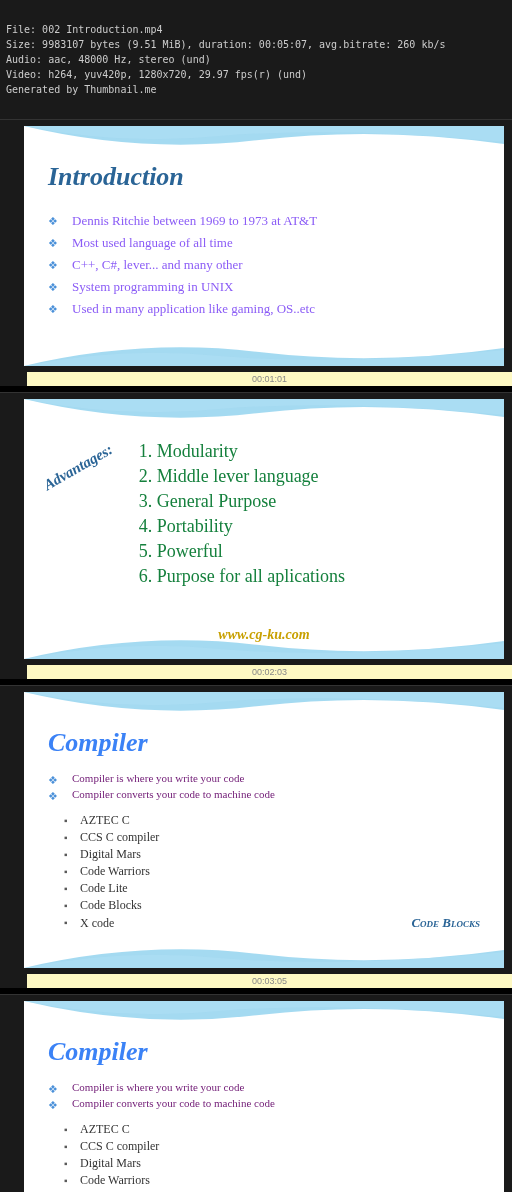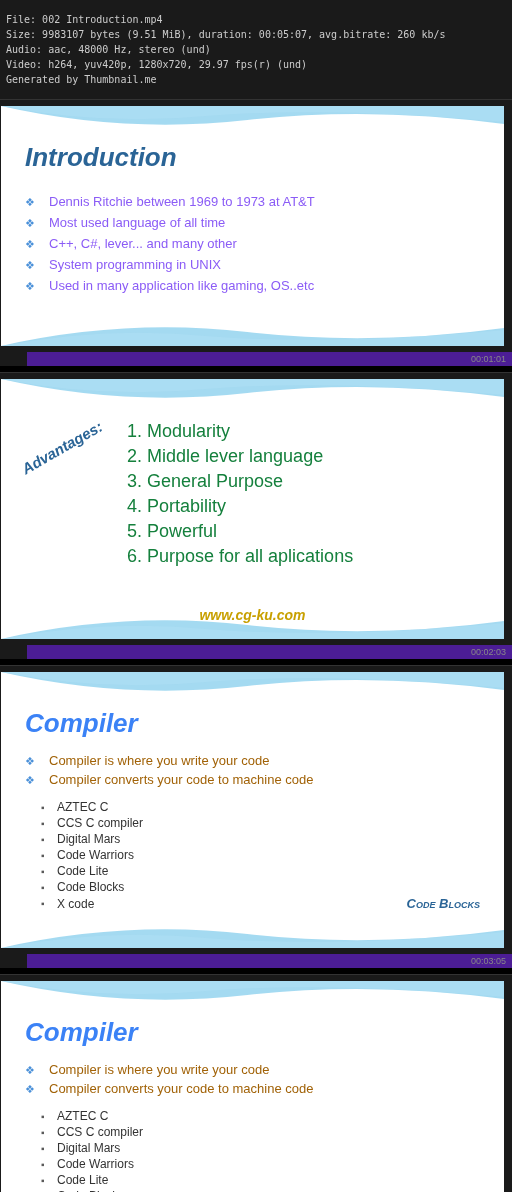--- a/index.html
+++ b/index.html
@@ -9,31 +9,32 @@
       font-family: Arial, sans-serif;
       font-size: 13px;
       color: #000;
     }
 
     
     .file-info {
       background: #1a1a1a;
       color: #ccc;
       font-size: 10px;
-      padding: 12px 6px;
+      padding: 22px 6px;
       line-height: 1.5;
       font-family: monospace;
     }
 
     .slide-inner {
       background: #fff;
-      margin: 6px 8px 6px 1px;
+      margin: 6px 8px 6px 24px;
       min-height: 240px;
       position: relative;
       overflow: hidden;
+      font-family: Liberation Serif, serif;
     }
 
     
     .wave-top {
       position: absolute;
       top: 0; left: 0; right: 0;
       height: 28px;
       overflow: hidden;
     }
     .wave-top svg {
@@ -54,24 +55,24 @@
     }
 
     .slide-content {
       padding: 36px 24px 36px 24px;
       position: relative;
       z-index: 2;
     }
 
     
     .timestamp {
-      background: #4c1d95;
+      background: #fef9c3;
       color: #888;
       font-size: 9px;
-      text-align: right;
+      text-align: center;
       padding: 2px 6px;
       margin-left: 27px;
     }
 
     
     .slide-title-italic {
       font-style: italic;
       font-size: 26px;
       color: #2a6496;
       margin-bottom: 18px;
@@ -145,22 +146,22 @@
     }
 
     .compiler-bullets {
       list-style: none;
       padding: 0;
       margin-bottom: 10px;
     }
     .compiler-bullets li {
       padding: 2px 0 2px 24px;
       position: relative;
-      font-size: 13px;
-      color: #a16207;
+      font-size: 11px;
+      color: #701a75;
     }
     .compiler-bullets li::before {
       content: "❖";
       position: absolute;
       left: 0;
       color: #4a90d9;
       font-size: 11px;
       top: 4px;
     }
 

